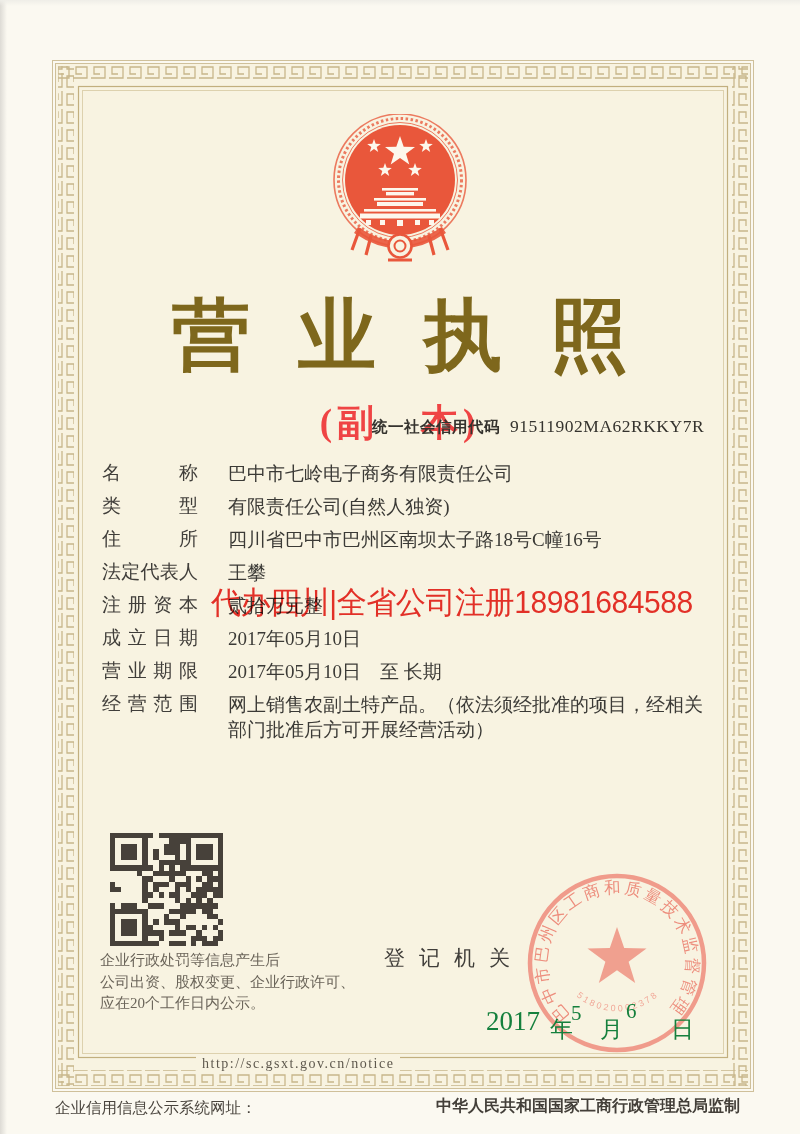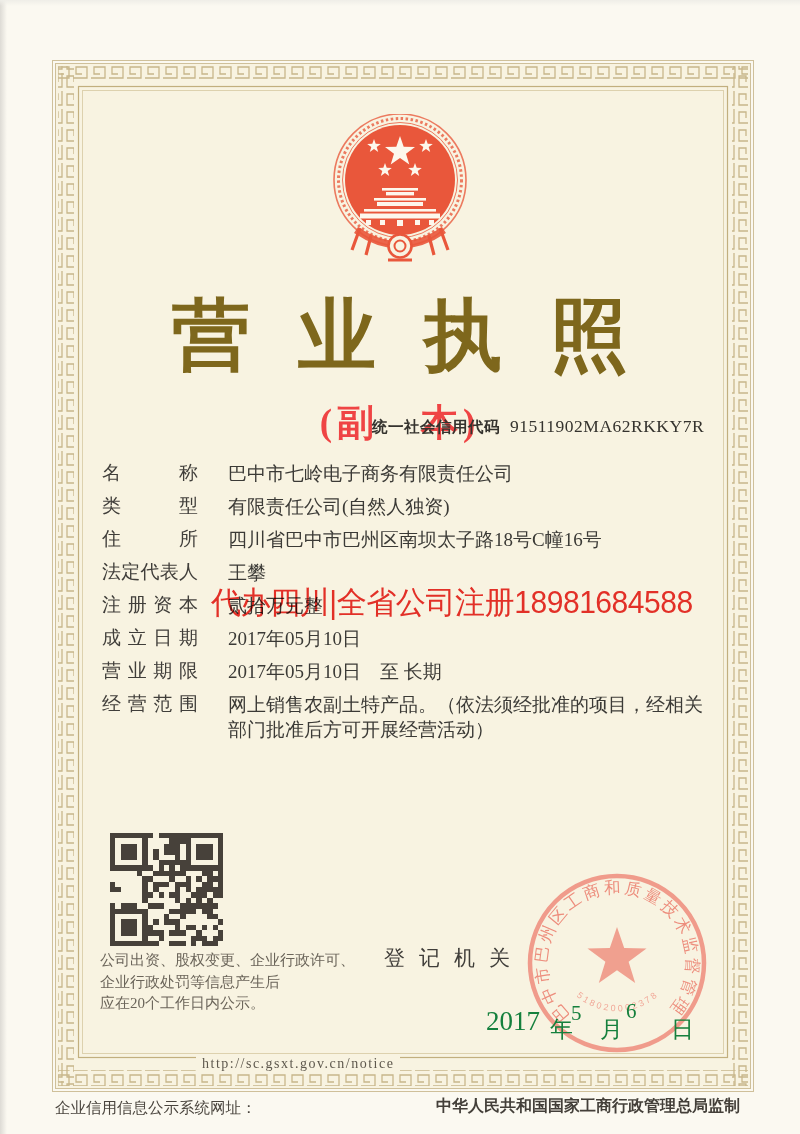--- a/index.html
+++ b/index.html
@@ -426,22 +426,22 @@
       <i style="left:59.400000000000006px;top:108px"></i>
       <i style="left:64.80000000000001px;top:108px"></i>
       <i style="left:70.2px;top:108px"></i>
       <i style="left:81px;top:108px"></i>
       <i style="left:91.80000000000001px;top:108px"></i>
       <i style="left:97.2px;top:108px"></i>
       <i style="left:102.60000000000001px;top:108px"></i>
     </div>
 
   <div class="notes">
+    <div>企业行政处罚等信息产生后</div>
     <div>公司出资、股权变更、企业行政许可、</div>
-    <div>企业行政处罚等信息产生后</div>
     <div>应在20个工作日内公示。</div>
   </div>
 
   <div class="reg-label">登记机关</div>
 
   <svg class="seal" viewBox="0 0 190 190">
     <circle cx="95" cy="95" r="87" fill="none" stroke="#ee8b7b" stroke-width="4.5" opacity=".85"></circle>
     <path d="M95,59 L102.2,80.1 124.5,80.4 106.6,93.8 113.2,115.1 95,102.2 76.8,115.1 83.4,93.8 65.5,80.4 87.8,80.1 Z" fill="#ee8b7b" opacity=".8"></path>
     <defs>
       <path id="sealTextPath" d="M50,148.6 A70,70 0 1 1 140,148.6" fill="none"></path>

